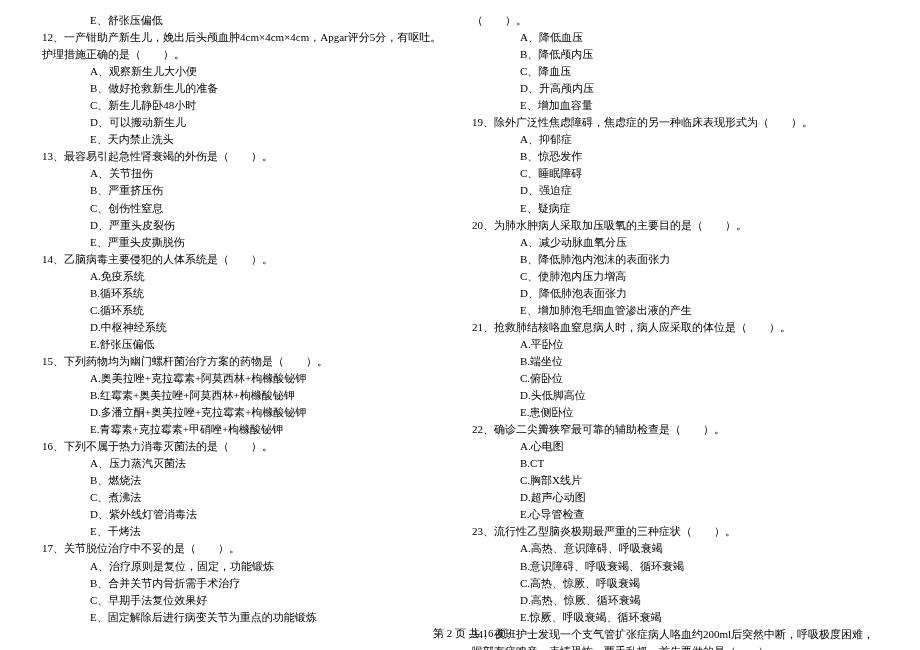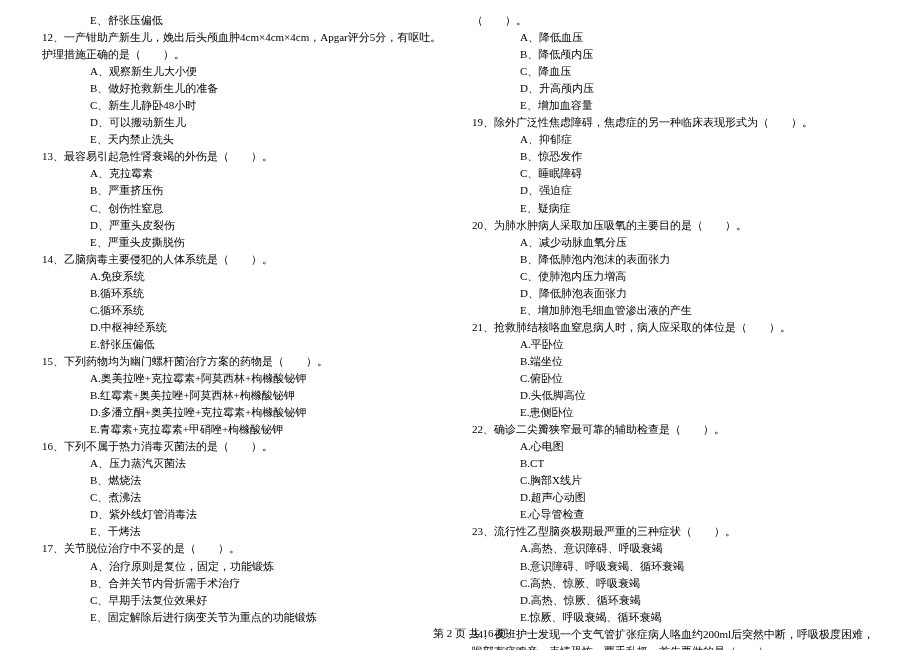--- a/index.html
+++ b/index.html
@@ -46,21 +46,21 @@
     <div class="opt">E、舒张压偏低</div>
 
     <div class="stem">12、一产钳助产新生儿，娩出后头颅血肿4cm×4cm×4cm，Apgar评分5分，有呕吐。护理措施正确的是（　　）。</div>
     <div class="opt">A、观察新生儿大小便</div>
     <div class="opt">B、做好抢救新生儿的准备</div>
     <div class="opt">C、新生儿静卧48小时</div>
     <div class="opt">D、可以搬动新生儿</div>
     <div class="opt">E、天内禁止洗头</div>
 
     <div class="stem">13、最容易引起急性肾衰竭的外伤是（　　）。</div>
-    <div class="opt">A、克拉霉素</div>
+    <div class="opt">A、关节扭伤</div>
     <div class="opt">B、严重挤压伤</div>
     <div class="opt">C、创伤性窒息</div>
     <div class="opt">D、严重头皮裂伤</div>
     <div class="opt">E、严重头皮撕脱伤</div>
 
     <div class="stem">14、乙脑病毒主要侵犯的人体系统是（　　）。</div>
     <div class="opt">A.免疫系统</div>
     <div class="opt">B.循环系统</div>
     <div class="opt">C.循环系统</div>
     <div class="opt">D.中枢神经系统</div>

